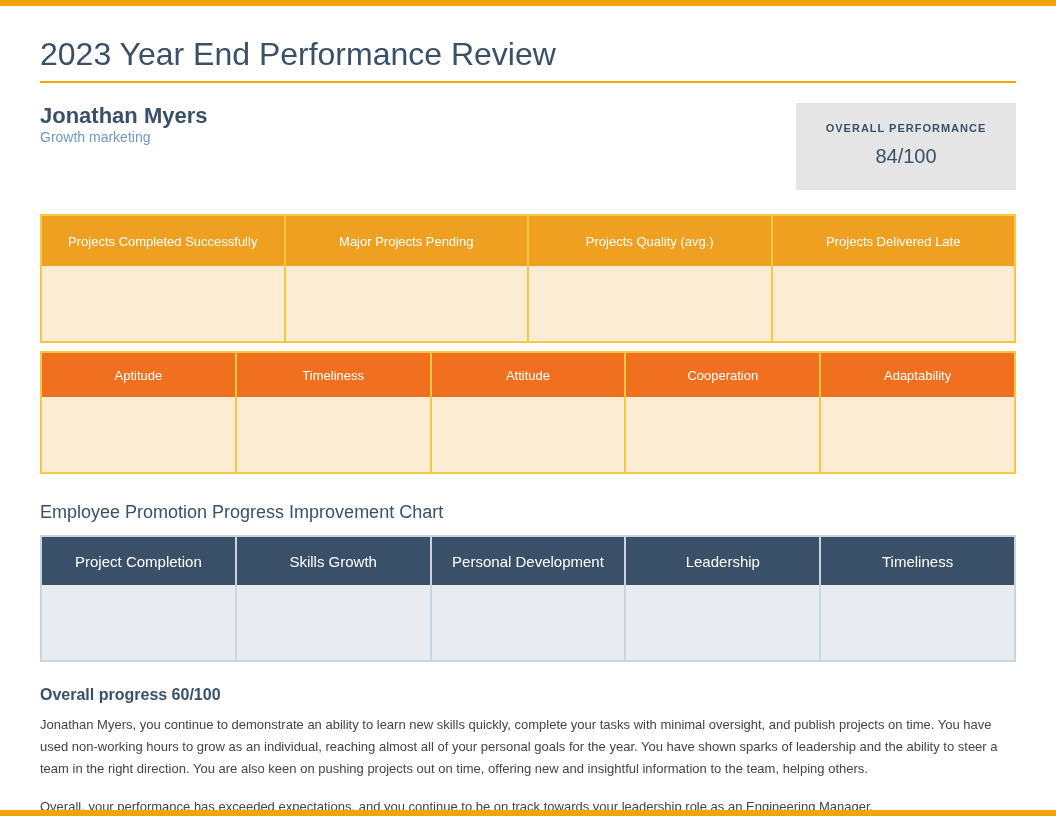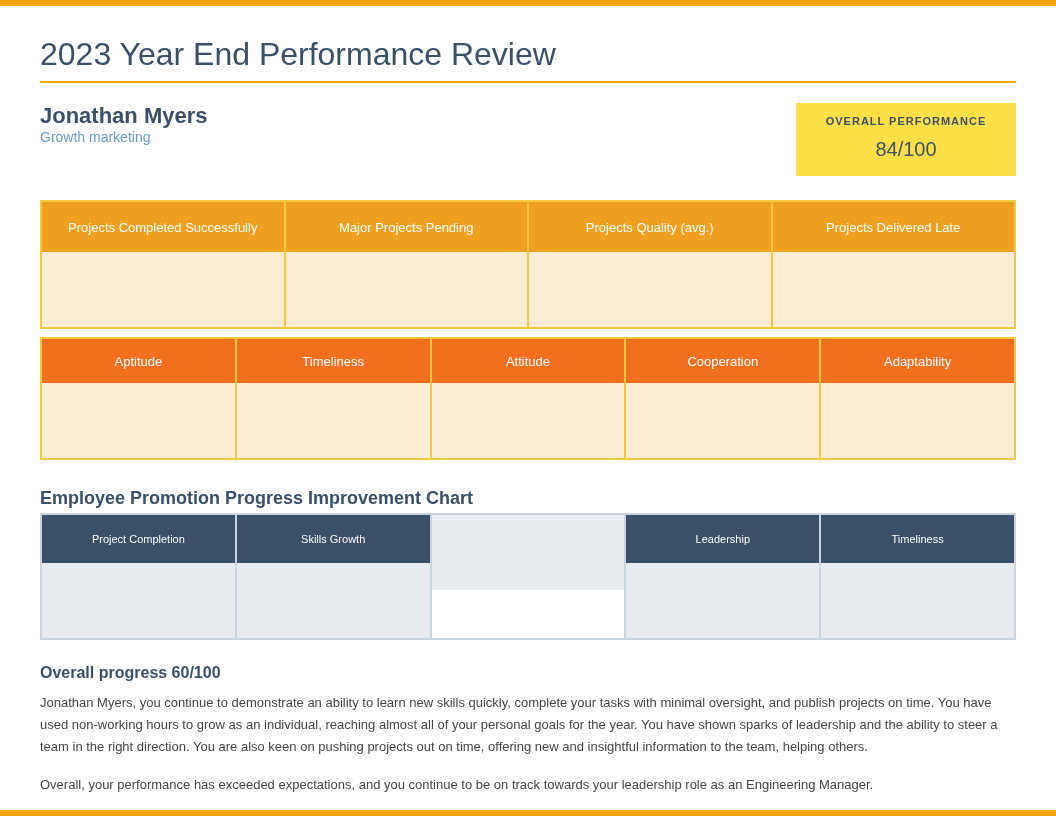--- a/index.html
+++ b/index.html
@@ -45,22 +45,22 @@
     .employee-name {
       font-size: 22px;
       font-weight: 700;
       color: #3a5068;
     }
     .employee-role {
       font-size: 14px;
       color: #6a9bbf;
     }
     .overall-badge {
-      background: #fde047;
-      padding: 12px 24px;
+      background: #e5e5e5;
+      padding: 19px 24px;
       text-align: center;
       min-width: 220px;
     }
     .overall-label {
       font-size: 11px;
       font-weight: 700;
       color: #3a5068;
       letter-spacing: 1px;
       text-transform: uppercase;
     }
@@ -123,38 +123,38 @@
       justify-content: center;
     }
     .attr-body {
       background: #fdecd4;
       min-height: 75px;
       padding: 10px;
     }
     
     .section-title {
       font-size: 18px;
-      font-weight: 700;
-      color: #3a5068;
-      margin-bottom: 4px;
+      font-weight: 400;
+      color: #3a5068;
+      margin-bottom: 12px;
     }
     .promotion-grid {
       display: grid;
       grid-template-columns: repeat(5, 1fr);
       gap: 0;
       margin-bottom: 24px;
       border: 1px solid #c8d4de;
     }
     .promo-cell {
       border: 1px solid #c8d4de;
     }
     .promo-header {
       background: #3a5068;
       color: #fff;
-      font-size: 11px;
+      font-size: 15px;
       padding: 12px 8px;
       text-align: center;
       min-height: 48px;
       display: flex;
       align-items: center;
       justify-content: center;
     }
     .promo-body {
       background: #e8ecf0;
       min-height: 75px;
@@ -248,20 +248,21 @@
   <div class="promotion-grid">
   <div class="promo-cell">
       <div class="promo-header">Project Completion</div>
       <div class="promo-body"></div>
     </div>
       <div class="promo-cell">
       <div class="promo-header">Skills Growth</div>
       <div class="promo-body"></div>
     </div>
       <div class="promo-cell">
+      <div class="promo-header">Personal Development</div>
       <div class="promo-body"></div>
     </div>
       <div class="promo-cell">
       <div class="promo-header">Leadership</div>
       <div class="promo-body"></div>
     </div>
       <div class="promo-cell">
       <div class="promo-header">Timeliness</div>
       <div class="promo-body"></div>
     </div>

